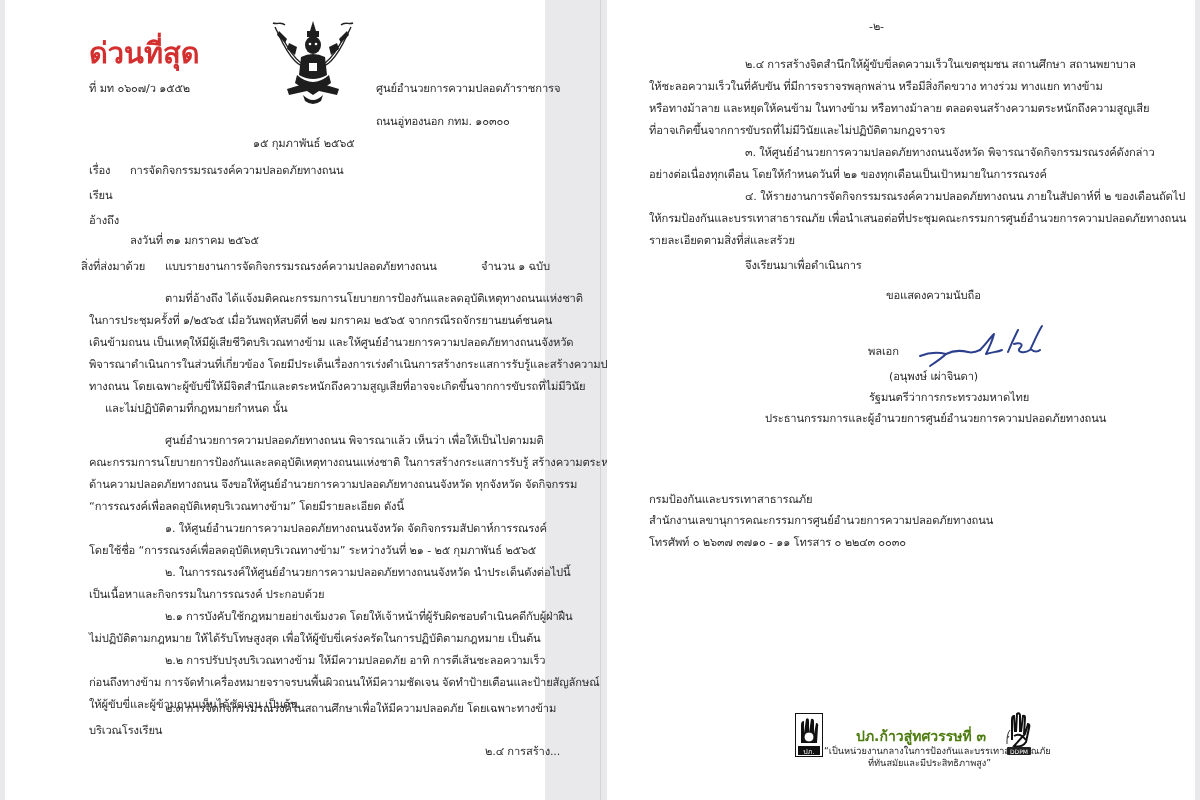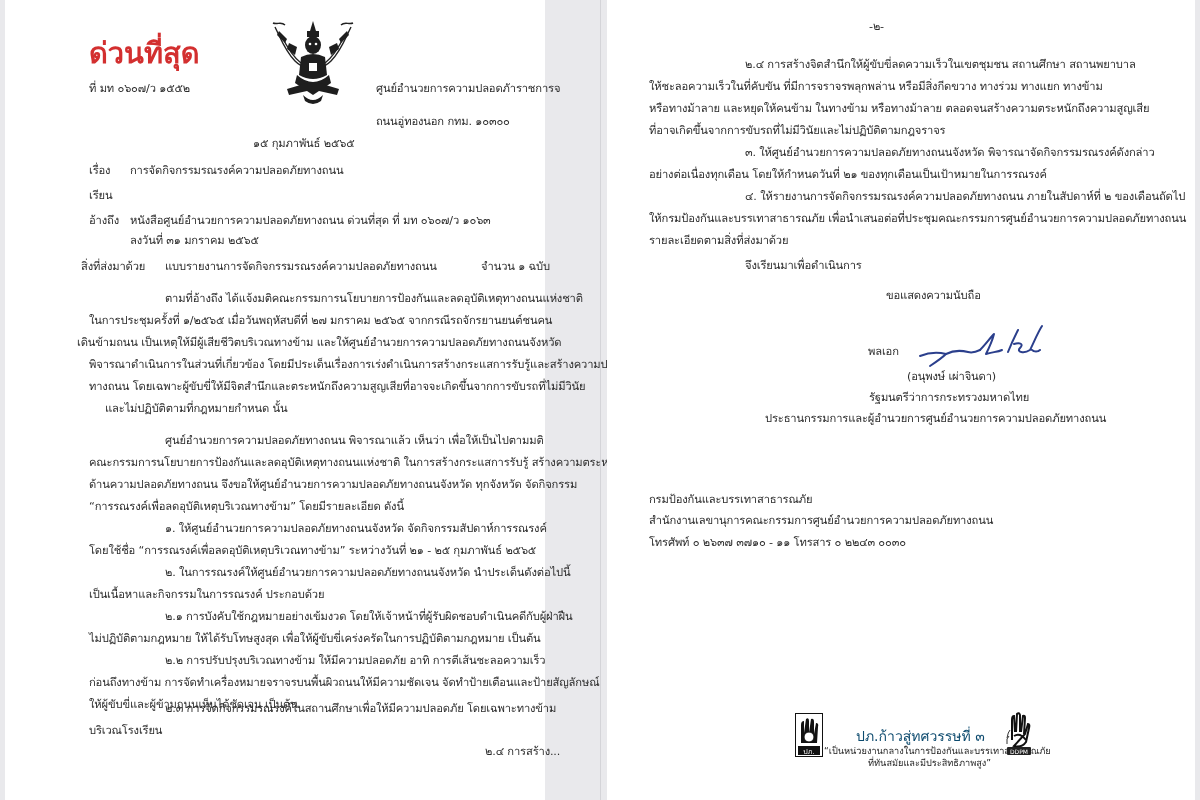--- a/index.html
+++ b/index.html
@@ -17,21 +17,21 @@
   #page1 { left: 5px; width: 540px; }
   #page2 { left: 607px; width: 588px; }
   .divider { position:absolute; top:0; height:800px; width:1px; background:#d4d4d8; }
 
   .t { position: absolute; white-space: nowrap; font-size: 11.2px; line-height: 14px; letter-spacing: -0.15px; color:#2b2b2b; }
   .urgent { position:absolute; left:84px; top:30px; font-size:29px; font-weight:bold; color:#d32f2f; letter-spacing:0px; white-space:nowrap; }
   .emblem { position:absolute; left:262px; top:17px; width:92px; height:88px; }
   .sig { position:absolute; left:916px; top:322px; width:130px; height:48px; }
   .logo-left { position:absolute; left:795px; top:713px; width:28px; height:44px; }
   .logo-right { position:absolute; left:1004px; top:710px; width:30px; height:46px; }
-  .footer-title { position:absolute; left:856px; top:725px; font-size:14px; font-weight:normal; color:#0c4a6e; white-space:nowrap;text-align:right; }
+  .footer-title { position:absolute; left:856px; top:725px; font-size:14px; font-weight:bold; color:#4d7c0f; white-space:nowrap;text-align:right; }
   .footer-slogan { position:absolute; font-size:9.2px; color:#222; white-space:nowrap; }
 </style>
 </head>
 <body>
 
 <div class="page" id="page1">
   <div class="urgent">ด่วนที่สุด</div>
 
   <svg class="emblem" viewBox="0 0 92 88">
     <g fill="none" stroke="#222" stroke-width="1.4">
@@ -63,31 +63,30 @@
   <div class="t" style="left:371px;top:96px;margin-top:19px;">ถนนอู่ทองนอก กทม. ๑๐๓๐๐</div>
 
   <div class="t" style="left:248px;top:137px;">๑๕  กุมภาพันธ์  ๒๕๖๕</div>
 
   <div class="t" style="left:84px;top:164px;">เรื่อง</div>
   <div class="t" style="left:125px;top:164px;">การจัดกิจกรรมรณรงค์ความปลอดภัยทางถนน</div>
 
   <div class="t" style="left:84px;top:189px;">เรียน</div>
 
   <div class="t" style="left:84px;top:214px;">อ้างถึง</div>
-  <div class="t" style="left:125px;top:214px;">หนังสือศูนย์อำนวยการความปลอดภัยทางถนน ด่วนที่สุด ที่ มท ๐๖๐๗/ว ๑๐๖๓</div>
   <div class="t" style="left:125px;top:234px;">ลงวันที่ ๓๑ มกราคม ๒๕๖๕</div>
 
   <div class="t" style="left:76px;top:260px;">สิ่งที่ส่งมาด้วย</div>
   <div class="t" style="left:160px;top:260px;">แบบรายงานการจัดกิจกรรมรณรงค์ความปลอดภัยทางถนน</div>
   <div class="t" style="left:476px;top:260px;">จำนวน ๑ ฉบับ</div>
 
   <div>
     <div class="t" style="left:160px;top:292px;">ตามที่อ้างถึง ได้แจ้งมติคณะกรรมการนโยบายการป้องกันและลดอุบัติเหตุทางถนนแห่งชาติ</div>
     <div class="t" style="left:84px;top:314px;">ในการประชุมครั้งที่ ๑/๒๕๖๕ เมื่อวันพฤหัสบดีที่ ๒๗ มกราคม ๒๕๖๕ จากกรณีรถจักรยานยนต์ชนคน</div>
-    <div class="t" style="left:72px;top:336px;text-align:center;">เดินข้ามถนน เป็นเหตุให้มีผู้เสียชีวิตบริเวณทางข้าม และให้ศูนย์อำนวยการความปลอดภัยทางถนนจังหวัด</div>
+    <div class="t" style="left:84px;top:336px;text-align:center;">เดินข้ามถนน เป็นเหตุให้มีผู้เสียชีวิตบริเวณทางข้าม และให้ศูนย์อำนวยการความปลอดภัยทางถนนจังหวัด</div>
     <div class="t" style="left:84px;top:358px;">พิจารณาดำเนินการในส่วนที่เกี่ยวข้อง โดยมีประเด็นเรื่องการเร่งดำเนินการสร้างกระแสการรับรู้และสร้างความปลอดภัย</div>
     <div class="t" style="left:84px;top:380px;">ทางถนน โดยเฉพาะผู้ขับขี่ให้มีจิตสำนึกและตระหนักถึงความสูญเสียที่อาจจะเกิดขึ้นจากการขับรถที่ไม่มีวินัย</div>
     <div class="t" style="left:100px;top:402px;">และไม่ปฏิบัติตามที่กฎหมายกำหนด นั้น</div>
   </div>
 
   <div>
     <div class="t" style="left:160px;top:434px;">ศูนย์อำนวยการความปลอดภัยทางถนน พิจารณาแล้ว เห็นว่า เพื่อให้เป็นไปตามมติ</div>
     <div class="t" style="left:84px;top:456px;">คณะกรรมการนโยบายการป้องกันและลดอุบัติเหตุทางถนนแห่งชาติ ในการสร้างกระแสการรับรู้ สร้างความตระหนัก</div>
     <div class="t" style="left:84px;top:478px;">ด้านความปลอดภัยทางถนน จึงขอให้ศูนย์อำนวยการความปลอดภัยทางถนนจังหวัด ทุกจังหวัด จัดกิจกรรม</div>
     <div class="t" style="left:84px;top:500px;">“การรณรงค์เพื่อลดอุบัติเหตุบริเวณทางข้าม” โดยมีรายละเอียด ดังนี้</div>
@@ -134,28 +133,28 @@
   </div>
 
   <div>
     <div class="t" style="left:138px;top:146px;">๓. ให้ศูนย์อำนวยการความปลอดภัยทางถนนจังหวัด พิจารณาจัดกิจกรรมรณรงค์ดังกล่าว</div>
     <div class="t" style="left:42px;top:168px;">อย่างต่อเนื่องทุกเดือน โดยให้กำหนดวันที่ ๒๑ ของทุกเดือนเป็นเป้าหมายในการรณรงค์</div>
   </div>
 
   <div>
     <div class="t" style="left:138px;top:190px;">๔. ให้รายงานการจัดกิจกรรมรณรงค์ความปลอดภัยทางถนน ภายในสัปดาห์ที่ ๒ ของเดือนถัดไป</div>
     <div class="t" style="left:42px;top:212px;">ให้กรมป้องกันและบรรเทาสาธารณภัย เพื่อนำเสนอต่อที่ประชุมคณะกรรมการศูนย์อำนวยการความปลอดภัยทางถนน</div>
-    <div class="t" style="left:42px;top:234px;">รายละเอียดตามสิ่งที่ส่งมาด้วย</div>
+    <div class="t" style="left:42px;top:234px;">รายละเอียดตามสิ่งที่ส่และสร้วย</div>
   </div>
 
   <div class="t" style="left:138px;top:259px;">จึงเรียนมาเพื่อดำเนินการ</div>
   <div class="t" style="left:279px;top:289px;">ขอแสดงความนับถือ</div>
 
   <div class="t" style="left:261px;top:345px;">พลเอก</div>
-  <div class="t" style="left:300px;top:370px;">(อนุพงษ์  เผ่าจินดา)</div>
+  <div class="t" style="left:282px;top:370px;">(อนุพงษ์  เผ่าจินดา)</div>
   <div class="t" style="left:262px;top:391px;">รัฐมนตรีว่าการกระทรวงมหาดไทย</div>
   <div class="t" style="left:158px;top:412px;">ประธานกรรมการและผู้อำนวยการศูนย์อำนวยการความปลอดภัยทางถนน</div>
 
   <div>
     <div class="t" style="left:42px;top:493px;">กรมป้องกันและบรรเทาสาธารณภัย</div>
     <div class="t" style="left:42px;top:514px;">สำนักงานเลขานุการคณะกรรมการศูนย์อำนวยการความปลอดภัยทางถนน</div>
     <div class="t" style="left:42px;top:536px;">โทรศัพท์ ๐ ๒๖๓๗ ๓๗๑๐ - ๑๑  โทรสาร ๐ ๒๒๔๓ ๐๐๓๐</div>
   </div>
 </div>
 

